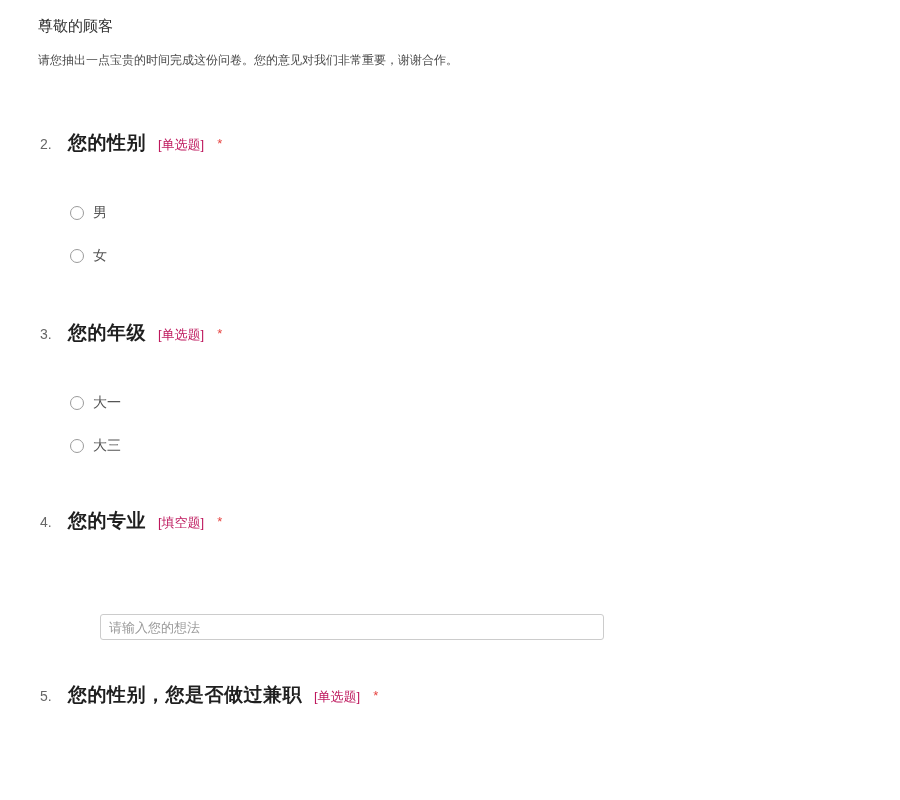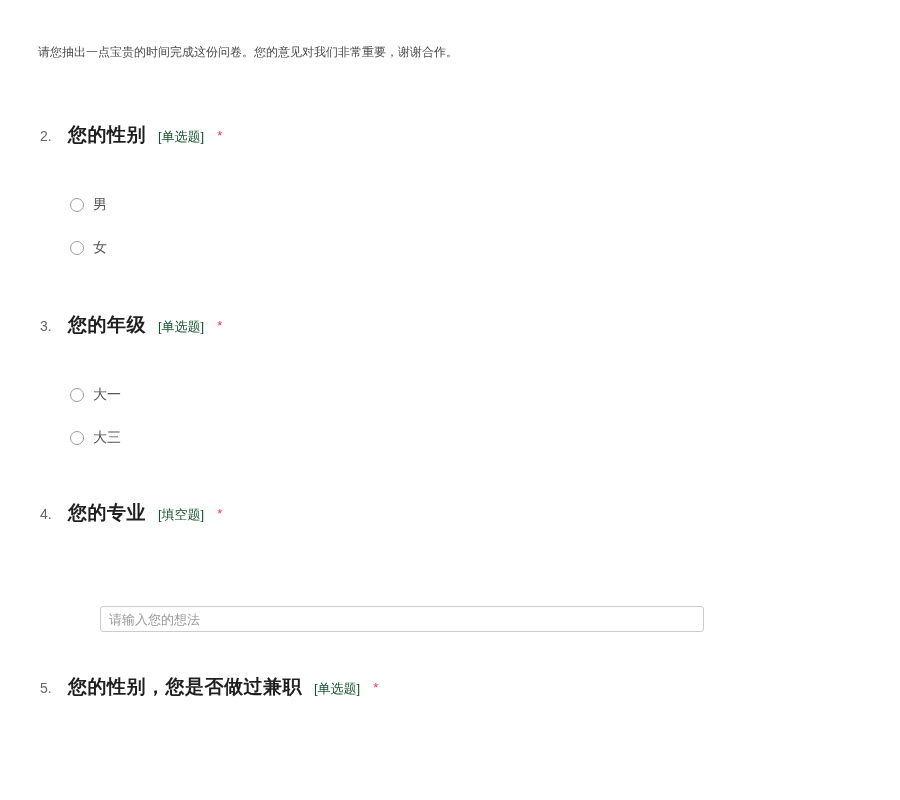--- a/index.html
+++ b/index.html
@@ -13,21 +13,21 @@
 
   .page-title {
     margin-left: 38px;
     font-size: 15px;
     line-height: 16px;
     color: #333333;
     font-weight: 400;
   }
   .page-subtitle {
     margin-left: 38px;
-    margin-top: 28px;
+    margin-top: 20px;
     font-size: 12px;
     line-height: 13px;
     color: #4a4a4a;
   }
 
   .question { padding-left: 40px; }
   .q-gender   { margin-top: 67px; }
   .q-grade    { margin-top: 61px; }
   .q-major    { margin-top: 59px; }
   .q-parttime { margin-top: 46px; }
@@ -45,21 +45,21 @@
   }
   .q-title {
     font-size: 19px;
     font-weight: 700;
     color: #1f1f1f;
     letter-spacing: 0.5px;
   }
   .q-type {
     margin-left: 12px;
     font-size: 13px;
-    color: #14532d;
+    color: #be185d;
   }
   .q-required {
     margin-left: 13px;
     font-size: 13px;
     color: #e64340;
     position: relative;
     top: -1px;
   }
 
   .q-options { margin-top: 51px; margin-left: 30px; }
@@ -79,38 +79,39 @@
   }
   .option-label {
     margin-left: 9px;
     font-size: 14px;
     color: #555555;
     line-height: 15px;
   }
 
   .q-input-wrap { margin-top: 82px; margin-left: 60px; }
   .text-input {
-    width: 604px;
+    width: 504px;
     height: 26px;
     border: 1px solid #cccccc;
     border-radius: 3px;
     padding: 0 8px;
     font-size: 13px;
     color: #333333;
     font-family: "Liberation Sans", sans-serif;
     outline: none;
     background: #ffffff;
   }
   .text-input::placeholder { color: #9a9a9a; opacity: 1; }
 </style>
 </head>
 <body>
 
 <div class="page">
 
+  <div class="page-title">尊敬的顾客</div>
   <div class="page-subtitle">请您抽出一点宝贵的时间完成这份问卷。您的意见对我们非常重要，谢谢合作。</div>
 
   <div class="question q-gender">
     <div class="q-header">
       <span class="q-number">2.</span>
       <span class="q-title">您的性别</span>
       <span class="q-type">[单选题]</span>
       <span class="q-required">*</span>
     </div>
     <div class="q-options">

